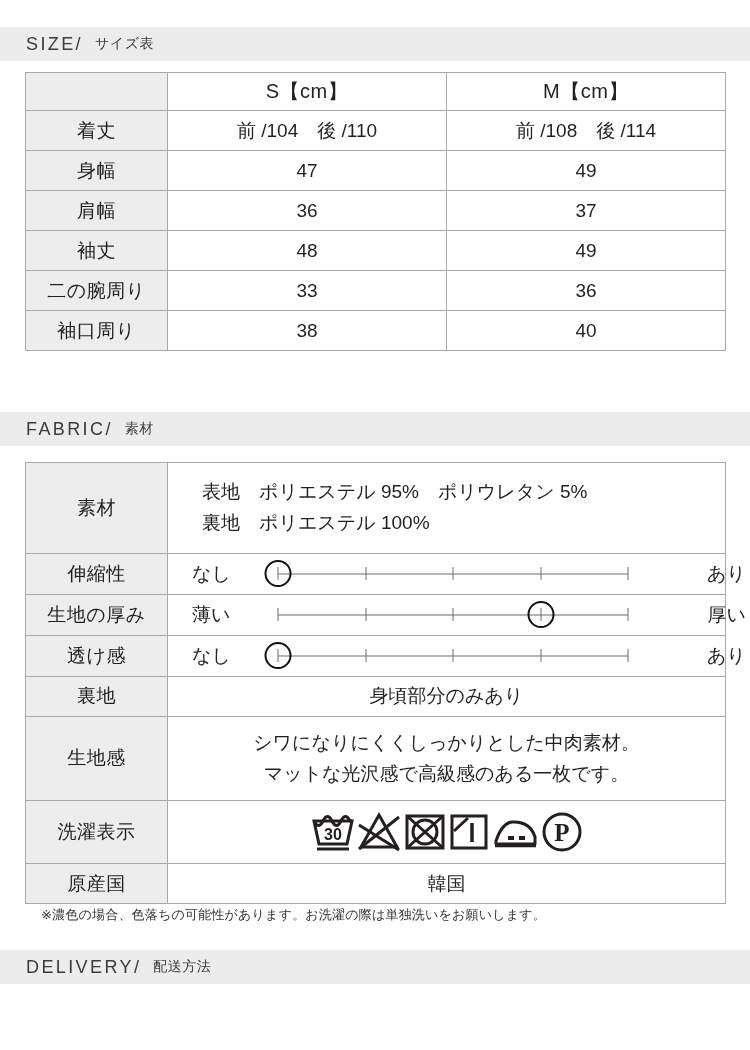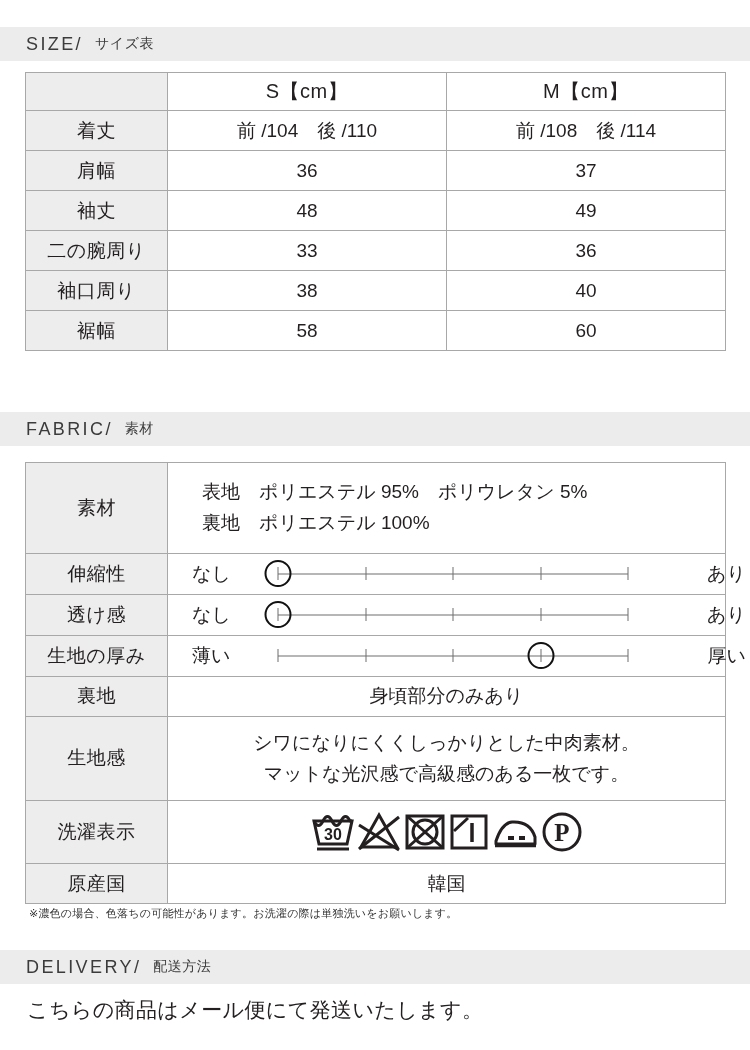--- a/index.html
+++ b/index.html
@@ -165,22 +165,22 @@
     justify-content: center;
   }
   .care-symbol {
     display: block;
     line-height: 0;
   }
 
   
   .note {
     position: absolute;
-    left: 29px;
-    font-size: 11px;
+    left: 41px;
+    font-size: 13px;
     color: #333333;
     letter-spacing: 0.2px;
     white-space: nowrap;
   }
   .delivery-text {
     position: absolute;
     left: 27px;
     font-size: 21px;
     color: #231f20;
     letter-spacing: 0.4px;
@@ -208,43 +208,43 @@
         <td class="lbl"></td>
         <td class="val">S【cm】</td>
         <td class="val">M【cm】</td>
       </tr>
       <tr>
         <td class="lbl">着丈</td>
         <td class="val">前 /104　後 /110</td>
         <td class="val">前 /108　後 /114</td>
       </tr>
       <tr>
+        <td class="lbl">身幅</td>
+        <td class="val">47</td>
+        <td class="val">49</td>
+      </tr>
+      <tr>
         <td class="lbl">肩幅</td>
         <td class="val">36</td>
         <td class="val">37</td>
       </tr>
       <tr>
         <td class="lbl">袖丈</td>
         <td class="val">48</td>
         <td class="val">49</td>
       </tr>
       <tr>
         <td class="lbl">二の腕周り</td>
         <td class="val">33</td>
         <td class="val">36</td>
       </tr>
       <tr>
         <td class="lbl">袖口周り</td>
         <td class="val">38</td>
         <td class="val">40</td>
-      </tr>
-      <tr>
-        <td class="lbl">裾幅</td>
-        <td class="val">58</td>
-        <td class="val">60</td>
       </tr>
     </tbody>
   </table>
 
   <div class="banner" style="top:412px;">
     <span class="en">FABRIC/</span>
     <span class="jp">素材</span>
   </div>
 
   <table class="tbl" id="fabric-table" style="top:462px;">
@@ -274,55 +274,55 @@
                 <div class="tick" style="left: 75%;"></div>
                 <div class="tick" style="left: 100%;"></div>
                 <div class="marker" style="left: 0%;"></div>
               </div>
             <span class="scale-end right">あり</span>
           </div>
         </td>
       </tr>
 
       <tr class="scale-row">
+        <td class="lbl">生地の厚み</td>
+        <td class="val">
+          <div class="scale-wrap">
+            <span class="scale-end left">薄い</span>
+            <div class="scale-track" id="track-1">
+                <div class="tick" style="left: 0%;"></div>
+                <div class="tick" style="left: 25%;"></div>
+                <div class="tick" style="left: 50%;"></div>
+                <div class="tick" style="left: 75%;"></div>
+                <div class="tick" style="left: 100%;"></div>
+                <div class="marker" style="left: 75%;"></div>
+              </div>
+            <span class="scale-end right">厚い</span>
+          </div>
+        </td>
+      </tr>
+
+      <tr class="scale-row">
         <td class="lbl">透け感</td>
         <td class="val">
           <div class="scale-wrap">
             <span class="scale-end left">なし</span>
             <div class="scale-track" id="track-2">
                 <div class="tick" style="left: 0%;"></div>
                 <div class="tick" style="left: 25%;"></div>
                 <div class="tick" style="left: 50%;"></div>
                 <div class="tick" style="left: 75%;"></div>
                 <div class="tick" style="left: 100%;"></div>
                 <div class="marker" style="left: 0%;"></div>
               </div>
             <span class="scale-end right">あり</span>
           </div>
         </td>
       </tr>
 
-      <tr class="scale-row">
-        <td class="lbl">生地の厚み</td>
-        <td class="val">
-          <div class="scale-wrap">
-            <span class="scale-end left">薄い</span>
-            <div class="scale-track" id="track-1">
-                <div class="tick" style="left: 0%;"></div>
-                <div class="tick" style="left: 25%;"></div>
-                <div class="tick" style="left: 50%;"></div>
-                <div class="tick" style="left: 75%;"></div>
-                <div class="tick" style="left: 100%;"></div>
-                <div class="marker" style="left: 75%;"></div>
-              </div>
-            <span class="scale-end right">厚い</span>
-          </div>
-        </td>
-      </tr>
-
       <tr style="height:40px;">
         <td class="lbl">裏地</td>
         <td class="val">身頃部分のみあり</td>
       </tr>
 
       <tr>
         <td class="lbl">生地感</td>
         <td class="val twoline">
           <div>シワになりにくくしっかりとした中肉素材。</div>
           <div>マットな光沢感で高級感のある一枚です。</div>
@@ -395,15 +395,14 @@
     </tbody>
   </table>
 
   <div class="note" style="top:906px;">※濃色の場合、色落ちの可能性があります。お洗濯の際は単独洗いをお願いします。</div>
 
   <div class="banner" style="top:950px;">
     <span class="en">DELIVERY/</span>
     <span class="jp">配送方法</span>
   </div>
 
-  <div class="delivery-text" style="top:996px;">こちらの商品はメール便にて発送いたします。</div>
 
 </div>
 
 </body></html>

